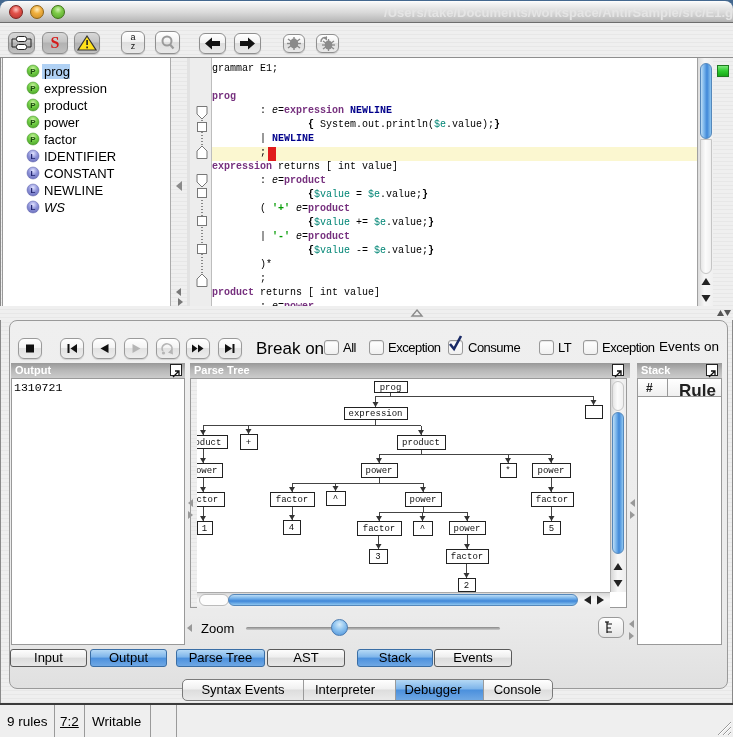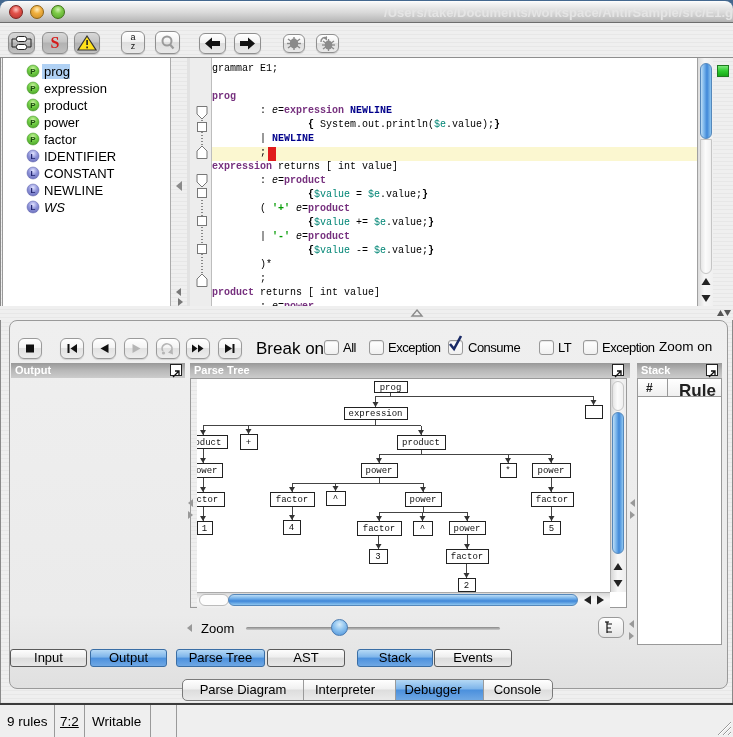--- a/index.html
+++ b/index.html
@@ -305,35 +305,38 @@
     <div class="abs cblab" style="left:388px;">Exception</div>
   <div class="abs cb" style="left:448px;"></div>
     <div class="abs cblab" style="left:468px;">Consume</div>
   <svg class="abs" style="left:446px;top:333px;" width="20" height="22">
       <path d="M4 11 L8 16 L15 3" fill="none" stroke="#1a2a66" stroke-width="2.6"></path>
     </svg>
   <div class="abs cb" style="left:539px;"></div>
     <div class="abs cblab" style="left:558px;">LT</div>
   <div class="abs cb" style="left:583px;"></div>
     <div class="abs cblab" style="left:602px;">Exception</div>
-  <div class="abs" style="left:659px;top:339px;font-size:13.5px;color:#000;">Zoom on</div>
+  <div class="abs" style="left:659px;top:339px;font-size:13.5px;color:#000;">Events on</div>
 
   <div class="abs phead" style="left:11px;width:174px;">Output</div>
   <div class="abs expand" style="left:170px;top:364px;"><svg width="10" height="10">
         <path d="M2 8 L8 2 M4 2 L8 2 L8 6" stroke="#111" stroke-width="1.3" fill="none"></path>
       </svg></div>
   <div class="abs phead" style="left:190px;width:440px;">Parse Tree</div>
   <div class="abs expand" style="left:612px;top:364px;"><svg width="10" height="10">
         <path d="M2 8 L8 2 M4 2 L8 2 L8 6" stroke="#111" stroke-width="1.3" fill="none"></path>
       </svg></div>
   <div class="abs phead" style="left:637px;width:85px;">Stack</div>
   <div class="abs expand" style="left:706px;top:364px;"><svg width="10" height="10">
         <path d="M2 8 L8 2 M4 2 L8 2 L8 6" stroke="#111" stroke-width="1.3" fill="none"></path>
       </svg></div>
 
+  <div class="abs panelbody" style="left:11px;top:378px;width:174px;height:267px;">
+    <div style="position:absolute;left:2px;top:2px;font-family:'Liberation Mono',monospace;font-size:11.5px;color:#000;">1310721</div>
+  </div>
 
   <div class="abs panelbody" style="left:190px;top:378px;width:437px;height:230px;"></div>
   <div class="abs pin" style="left:191px;top:379px;width:6px;height:228px;"></div>
   <svg class="abs" style="left:197px;top:379px;" width="413" height="213" xmlns="http://www.w3.org/2000/svg">
 <g stroke="#444" stroke-width="1" shape-rendering="crispEdges">
 <line x1="193.5" y1="13" x2="193.5" y2="17"></line>
 <line x1="178.5" y1="17" x2="396.5" y2="17"></line>
 <line x1="178.5" y1="17" x2="178.5" y2="28"></line>
 <line x1="396.5" y1="17" x2="396.5" y2="26"></line>
 <line x1="178.5" y1="40" x2="178.5" y2="46.5"></line>
@@ -500,21 +503,21 @@
   <div class="abs tab sel" style="left:176px;width:89px;">Parse Tree</div>
   <div class="abs tab" style="left:267px;width:78px;">AST</div>
   <div class="abs tab sel" style="left:357px;width:76px;">Stack</div>
   <div class="abs tab" style="left:434px;width:78px;">Events</div>
 
   <div id="seg" class="abs">
     <div id="segsel"></div>
     <div class="segd" style="left:120px;"></div>
     <div class="segd" style="left:212px;"></div>
     <div class="segd" style="left:300px;"></div>
-    <div class="segt" style="left:0;width:120px;">Parse Diagram</div>
+    <div class="segt" style="left:0;width:120px;">Syntax Events</div>
     <div class="segt" style="left:120px;width:84px;">Interpreter</div>
     <div class="segt" style="left:212px;width:76px;">Debugger</div>
     <div class="segt" style="left:300px;width:69px;">Console</div>
   </div>
 
   <div id="statusline" class="abs"></div>
 
   <div id="status" class="abs">
     <div class="stdiv" style="left:54px;"></div>
     <div class="stdiv" style="left:84px;"></div>

